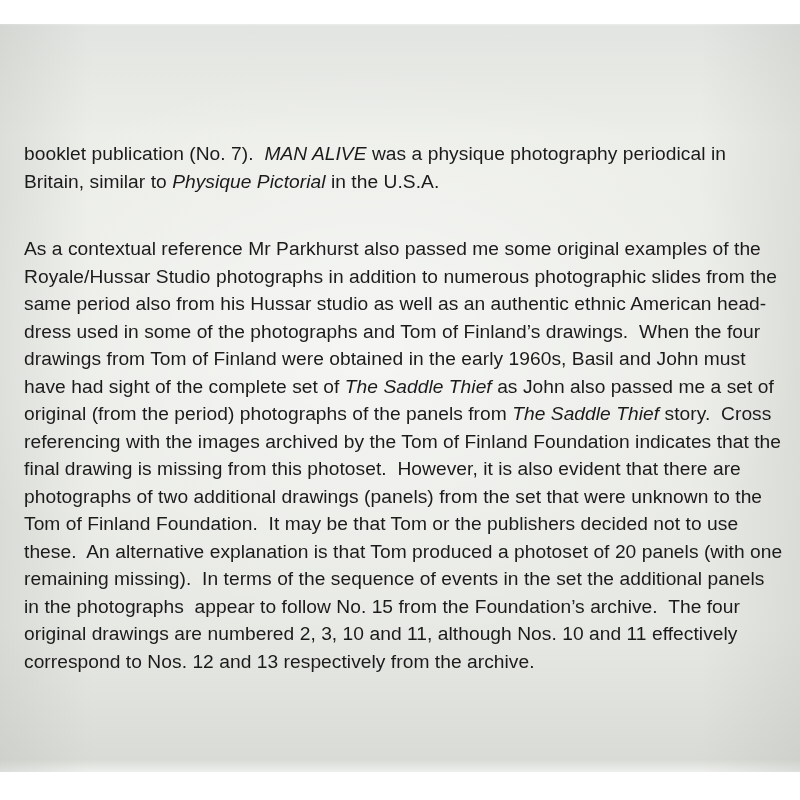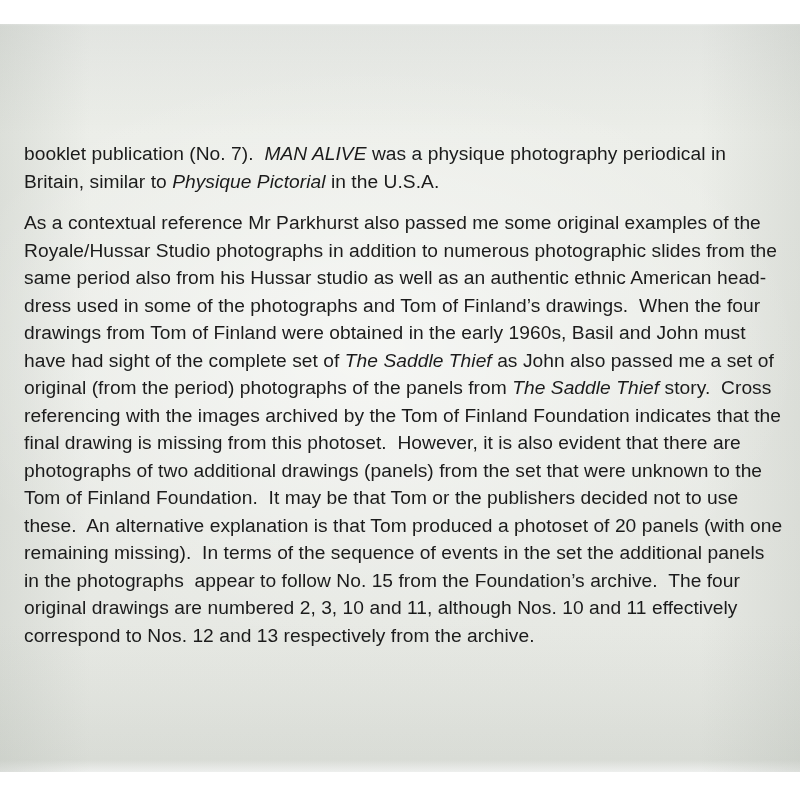--- a/index.html
+++ b/index.html
@@ -63,21 +63,21 @@
     font-size: 19.2px;
     line-height: 27.5px;
     letter-spacing: 0.05px;
     text-align: left;
   }
   .para {
     margin: 0 0 0 0;
     white-space: pre-wrap;
   }
   .para + .para {
-    margin-top: 14px;
+    margin-top: 40px;
   }
   .para em, .ital {
     font-style: italic;
   }
 </style>
 </head>
 <body>
 
 <div id="page" style="color: rgb(27, 27, 27);">
   <div class="page-sheet"></div>

